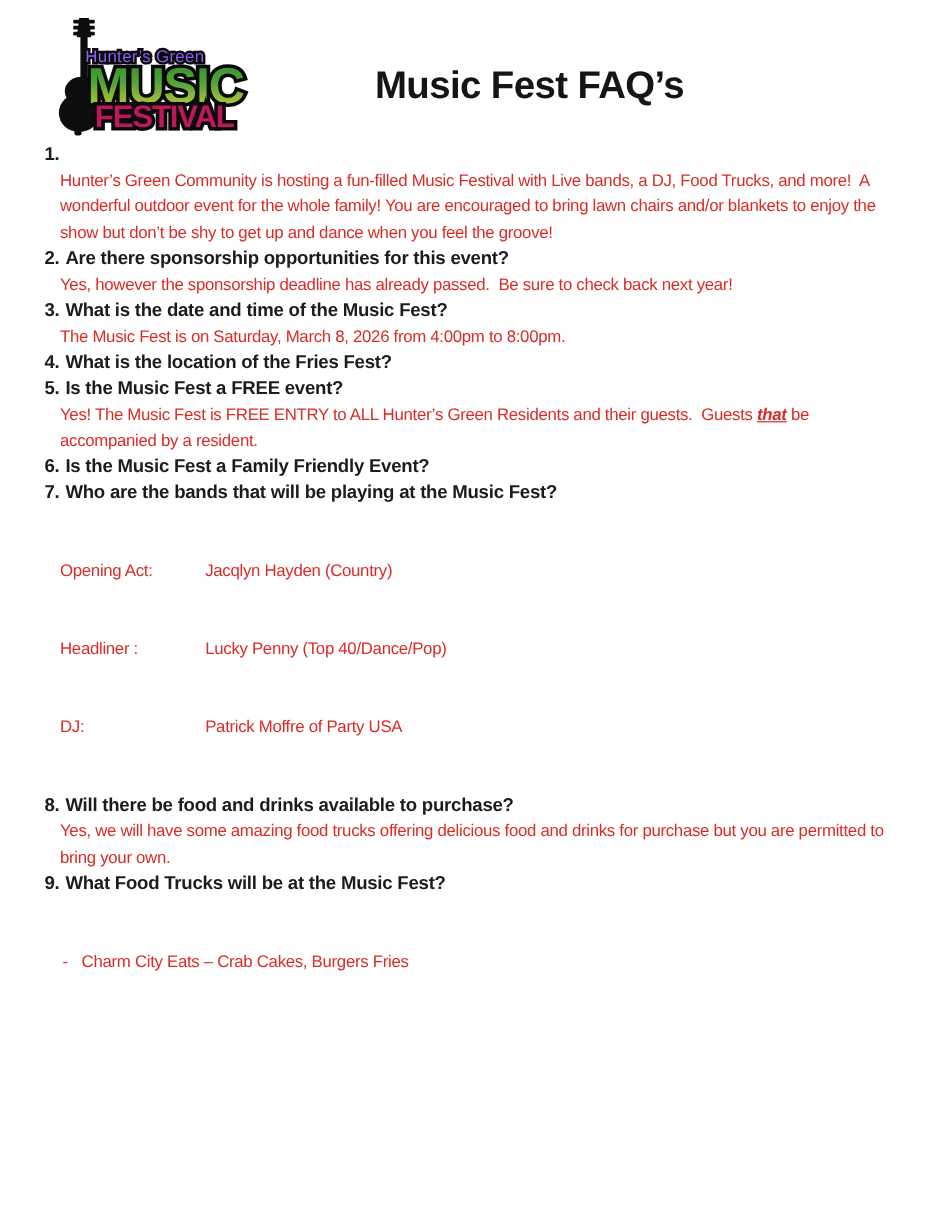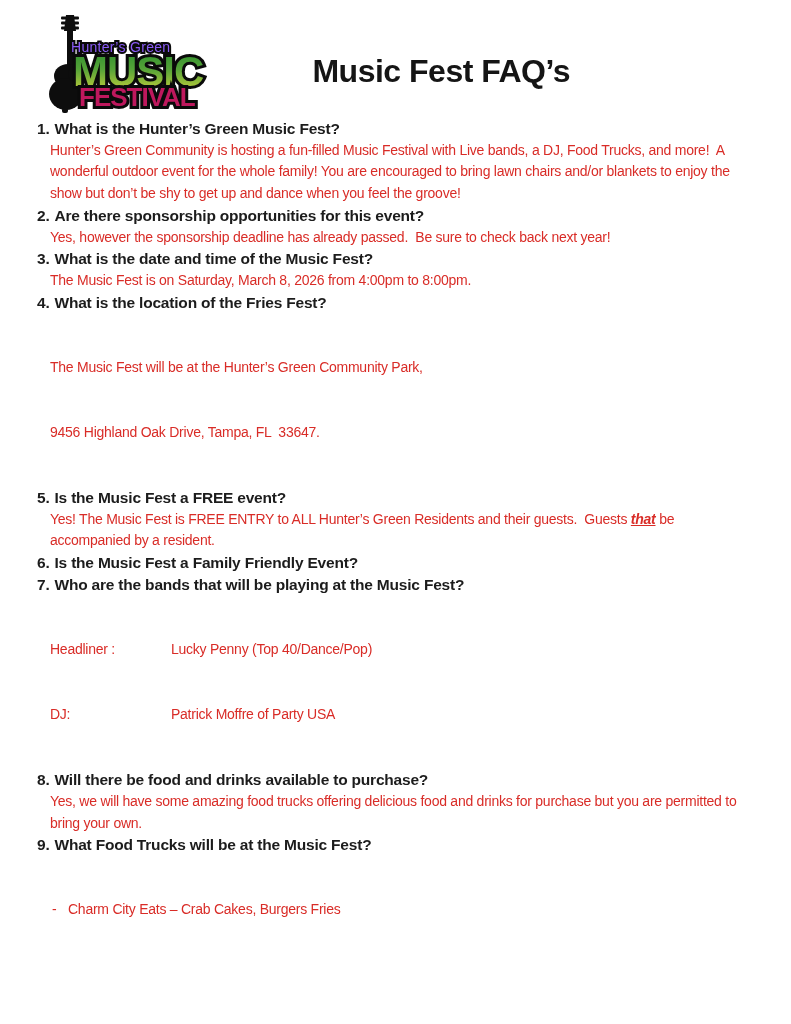--- a/index.html
+++ b/index.html
@@ -101,21 +101,20 @@
       <div class="outlined logo-line3" data-text="FESTIVAL">FESTIVAL</div>
     </div>
     <h1 class="page-title">Music Fest FAQ’s</h1>
   </div>
 
   <div class="faq-list">
 
     <div class="faq-item">
       <div class="q-row">
         <span class="q-num">1.</span>
-        <span class="q-text">What is the Hunter’s Green Music Fest?</span>
       </div>
       <div class="answer">Hunter’s Green Community is hosting a fun-filled Music Festival with Live bands, a DJ, Food Trucks, and more!  A wonderful outdoor event for the whole family! You are encouraged to bring lawn chairs and/or blankets to enjoy the show but don’t be shy to get up and dance when you feel the groove!</div>
     </div>
 
     <div class="faq-item">
       <div class="q-row">
         <span class="q-num">2.</span>
         <span class="q-text">Are there sponsorship opportunities for this event?</span>
       </div>
       <div class="answer">Yes, however the sponsorship deadline has already passed.  Be sure to check back next year!</div>
@@ -127,24 +126,20 @@
         <span class="q-text">What is the date and time of the Music Fest?</span>
       </div>
       <div class="answer">The Music Fest is on Saturday, March 8, 2026 from 4:00pm to 8:00pm.</div>
     </div>
 
     <div class="faq-item">
       <div class="q-row">
         <span class="q-num">4.</span>
         <span class="q-text">What is the location of the Fries Fest?</span>
       </div>
-      <div class="answer">
-        <div>The Music Fest will be at the Hunter’s Green Community Park,</div>
-        <div>9456 Highland Oak Drive, Tampa, FL  33647.</div>
-      </div>
     </div>
 
     <div class="faq-item">
       <div class="q-row">
         <span class="q-num">5.</span>
         <span class="q-text">Is the Music Fest a FREE event?</span>
       </div>
       <div class="answer"><span>Yes! The Music Fest is FREE ENTRY to ALL Hunter’s Green Residents and their guests.  Guests </span><span class="must">that</span><span> be accompanied by a resident.</span></div>
     </div>
 
@@ -154,20 +149,24 @@
         <span class="q-text">Is the Music Fest a Family Friendly Event?</span>
       </div>
     </div>
 
     <div class="faq-item">
       <div class="q-row">
         <span class="q-num">7.</span>
         <span class="q-text">Who are the bands that will be playing at the Music Fest?</span>
       </div>
       <div class="answer">
+        <div class="band-row">
+          <span class="band-role">Opening Act:</span>
+          <span class="band-name">Jacqlyn Hayden (Country)</span>
+        </div>
         <div class="band-row">
           <span class="band-role">Headliner :</span>
           <span class="band-name">Lucky Penny (Top 40/Dance/Pop)</span>
         </div>
         <div class="band-row">
           <span class="band-role">DJ:</span>
           <span class="band-name">Patrick Moffre of Party USA</span>
         </div>
       </div>
     </div>

